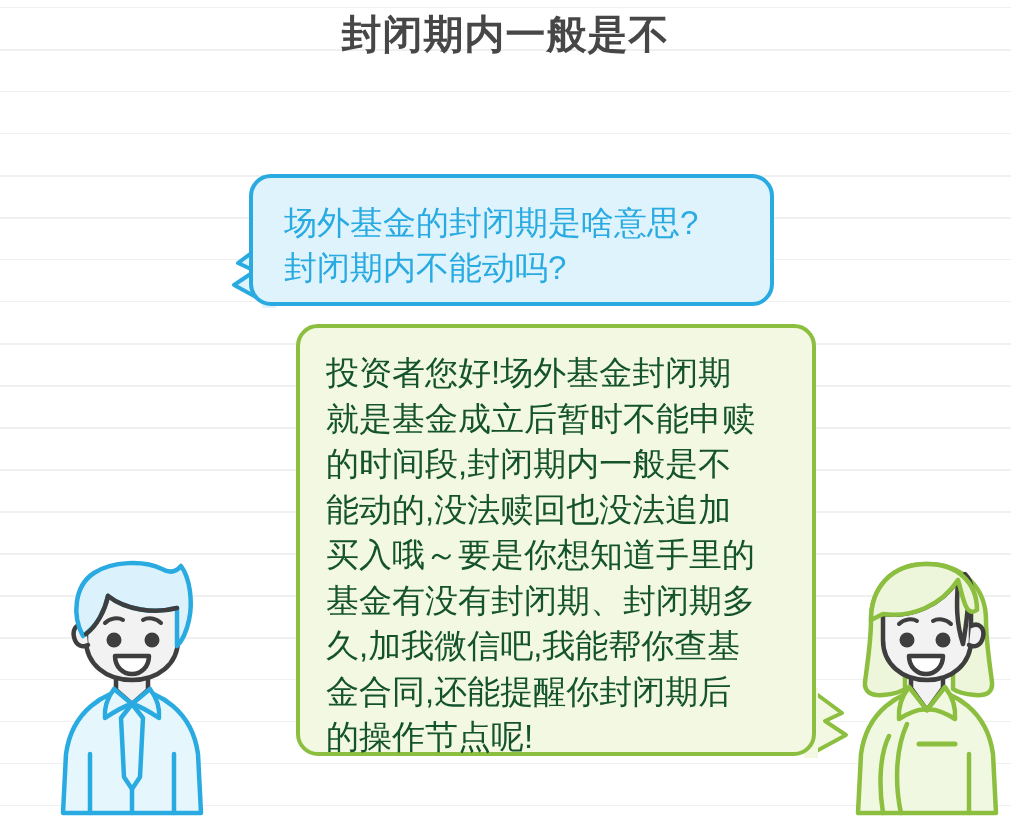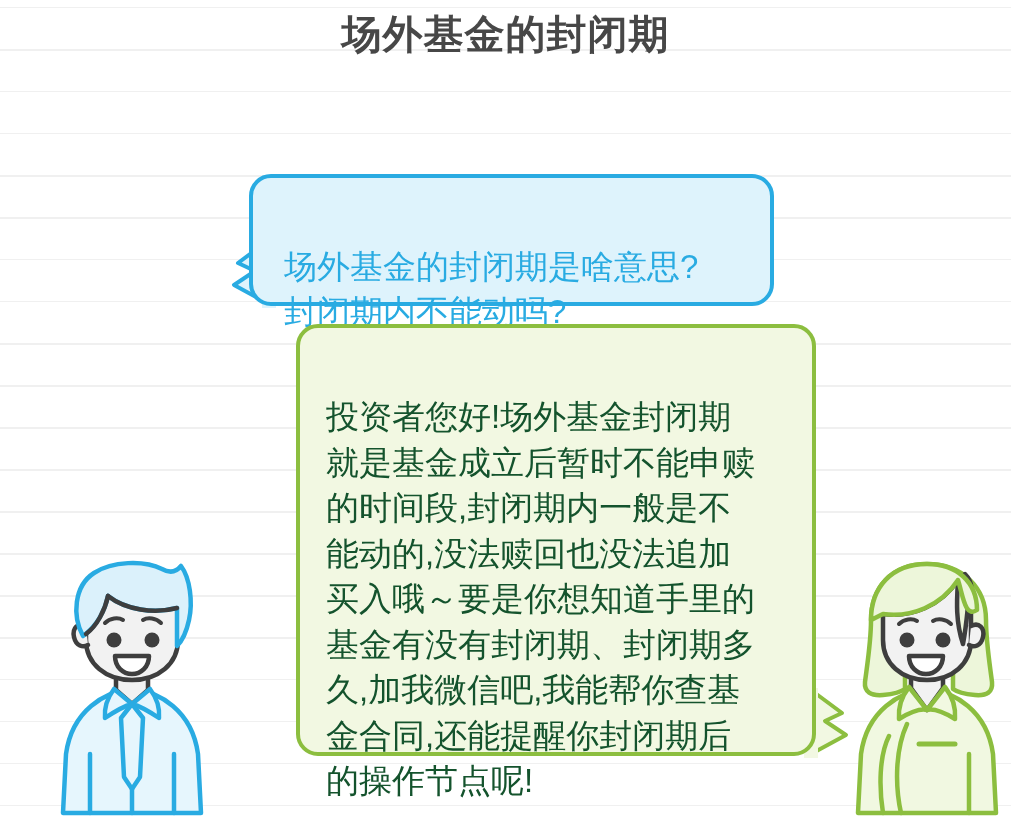--- a/index.html
+++ b/index.html
@@ -51,21 +51,20 @@
   .bubble {
     position: absolute;
     box-sizing: border-box;
     border-style: solid;
     border-width: 4px;
     border-radius: 22px;
   }
   .bubble .txt {
     white-space: pre-line;
     font-weight: 400;
-    margin-top: 44px;
   }
   #bubble-question {
     left: 249px;
     top: 174px;
     width: 525px;
     height: 132px;
     border-color: #29ABE2;
     background: #DEF3FC;
   }
   #bubble-question .txt {
@@ -107,21 +106,21 @@
   #avatar-man   { left: 50px;  top: 558px; }
   #avatar-woman { left: 845px; top: 558px; }
 </style>
 </head>
 <body>
 
 <div id="stage">
 
   <div id="grid"></div>
 
-  <div id="title">场外基金的封闭期</div>
+  <div id="title">封闭期内一般是不</div>
 
   <svg class="tail" id="tail-question" width="60" height="70" viewBox="0 0 60 70">
     <path d="M 55 2 L 24 25 L 41 33 L 20 47 L 55 66 Z" fill="#DEF3FC" stroke="#29ABE2" stroke-width="4" stroke-linejoin="round" stroke-linecap="round"></path>
     <rect x="48" y="0" width="14" height="70" fill="#DEF3FC"></rect>
   </svg>
   <div class="bubble" id="bubble-question">
     <div class="txt">场外基金的封闭期是啥意思?
 封闭期内不能动吗?</div>
   </div>
 

